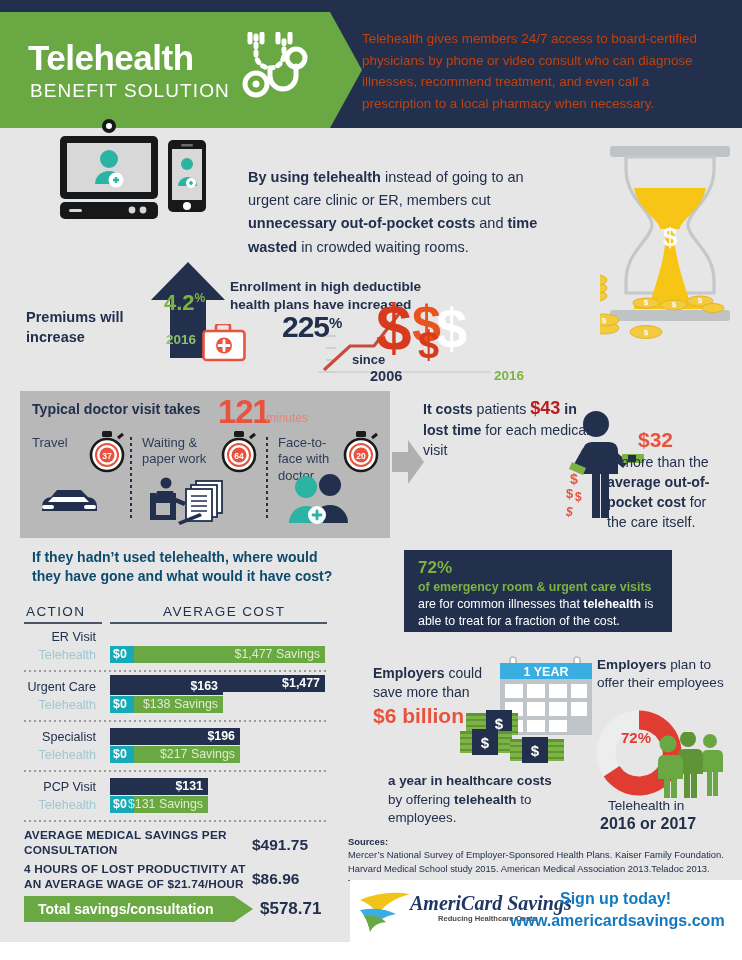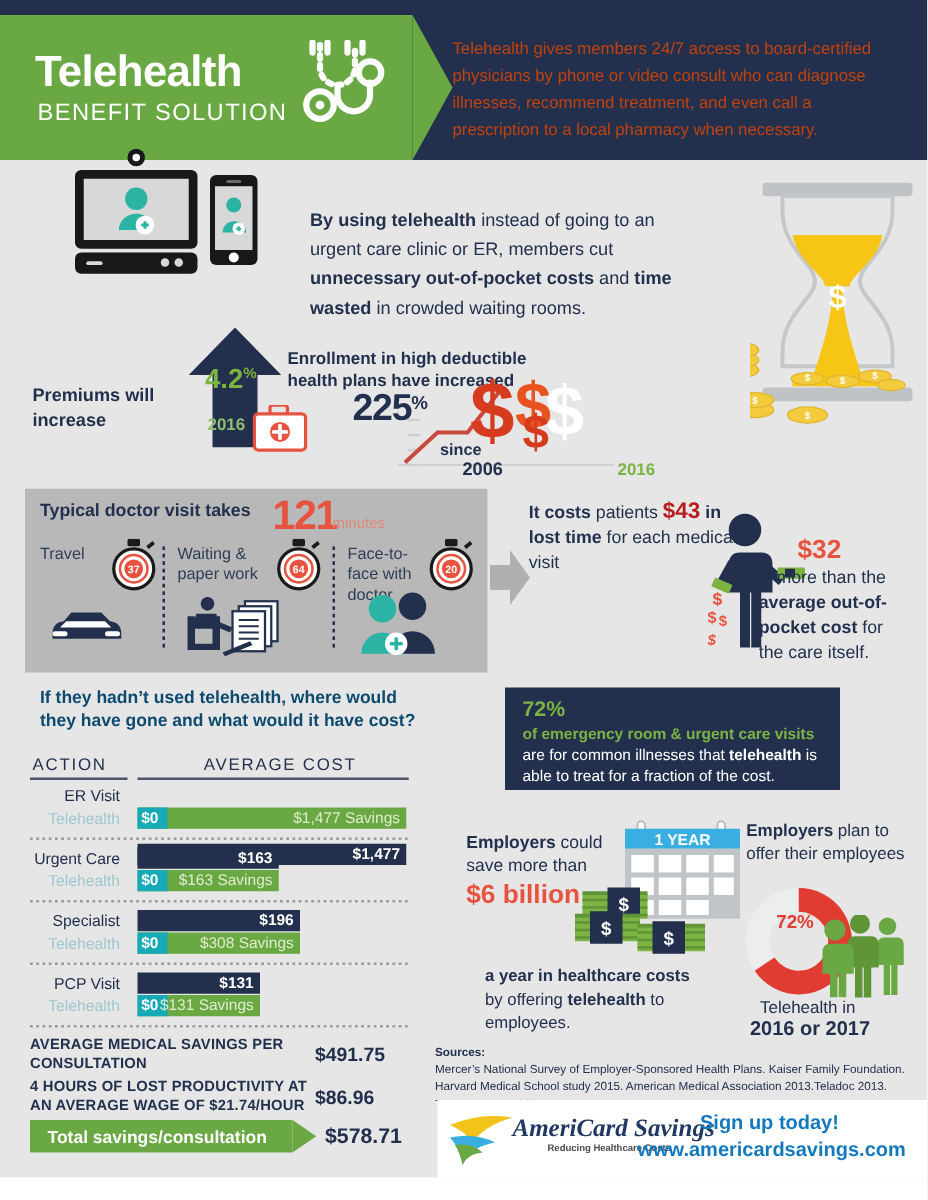--- a/index.html
+++ b/index.html
@@ -570,35 +570,35 @@
 
   <div class="cost-group" style="top:678px;">
     <div class="cg-label-top">Urgent Care</div>
     <div class="cg-label-bot">Telehealth</div>
     <div class="bar-top" style="width:113px;">
       <span class="val">$163</span>
     </div>
     <div class="bar-bot" style="width:113px;">
       <span class="zero"></span>
       <span class="zerotext">$0</span>
-      <span class="sav">$163 Savings</span>
+      <span class="sav">$138 Savings</span>
     </div>
   </div>
   <div class="dot-rule" style="top:720px;"></div>
 
   <div class="cost-group" style="top:728px;">
     <div class="cg-label-top">Specialist</div>
     <div class="cg-label-bot">Telehealth</div>
     <div class="bar-top" style="width:130px;">
       <span class="val">$196</span>
     </div>
     <div class="bar-bot" style="width:130px;">
       <span class="zero"></span>
       <span class="zerotext">$0</span>
-      <span class="sav">$308 Savings</span>
+      <span class="sav">$217 Savings</span>
     </div>
   </div>
   <div class="dot-rule" style="top:770px;"></div>
 
   <div class="cost-group" style="top:778px;">
     <div class="cg-label-top">PCP Visit</div>
     <div class="cg-label-bot">Telehealth</div>
     <div class="bar-top" style="width:98px;">
       <span class="val">$131</span>
     </div>

